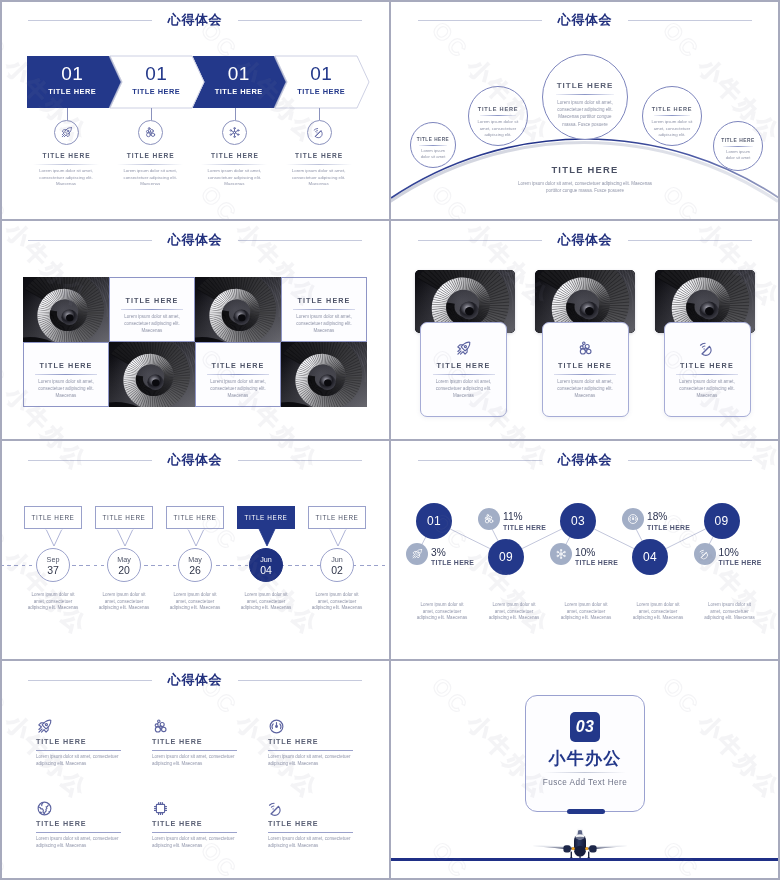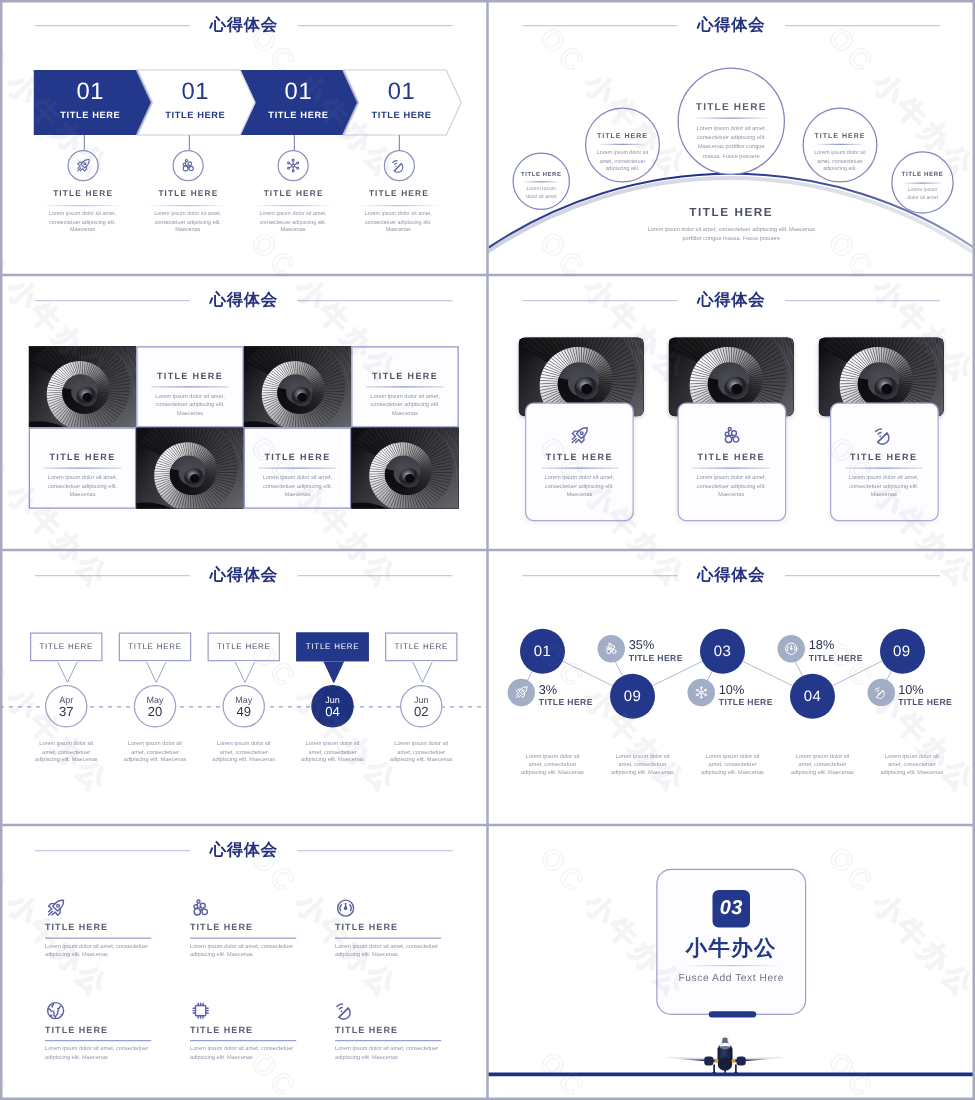--- a/index.html
+++ b/index.html
@@ -813,21 +813,21 @@
     <div class="s5axis"></div>
     <div class="s5step" style="left:18px">
       <div class="bub">
         <span>TITLE HERE</span>
         <svg class="tail" width="18" height="18" viewBox="0 0 18 18">
               <path d="M1 0 L9 17 L17 0" fill="#ffffff" stroke="#9aa1cb" stroke-width="0.8" stroke-linejoin="round"></path>
               <path d="M1 0 H17" stroke="#ffffff" stroke-width="1.6"></path>
             </svg>
       </div>
       <div class="dot">
-        <div class="m">Apr</div>
+        <div class="m">Sep</div>
         <div class="d">37</div>
       </div>
       <div class="bod">Lorem ipsum dolor sit amet, consectetuer adipiscing elit. Maecenas</div>
     </div>
     <div class="s5step" style="left:89px">
       <div class="bub">
         <span>TITLE HERE</span>
         <svg class="tail" width="18" height="18" viewBox="0 0 18 18">
               <path d="M1 0 L9 17 L17 0" fill="#ffffff" stroke="#9aa1cb" stroke-width="0.8" stroke-linejoin="round"></path>
               <path d="M1 0 H17" stroke="#ffffff" stroke-width="1.6"></path>
@@ -842,21 +842,21 @@
     <div class="s5step" style="left:160px">
       <div class="bub">
         <span>TITLE HERE</span>
         <svg class="tail" width="18" height="18" viewBox="0 0 18 18">
               <path d="M1 0 L9 17 L17 0" fill="#ffffff" stroke="#9aa1cb" stroke-width="0.8" stroke-linejoin="round"></path>
               <path d="M1 0 H17" stroke="#ffffff" stroke-width="1.6"></path>
             </svg>
       </div>
       <div class="dot">
         <div class="m">May</div>
-        <div class="d">49</div>
+        <div class="d">26</div>
       </div>
       <div class="bod">Lorem ipsum dolor sit amet, consectetuer adipiscing elit. Maecenas</div>
     </div>
     <div class="s5step act" style="left:231px">
       <div class="bub">
         <span>TITLE HERE</span>
         <svg class="tail" width="18" height="18" viewBox="0 0 18 18">
               <path d="M1 0 L9 17 L17 0" fill="#23388a" stroke="#23388a" stroke-width="0.8" stroke-linejoin="round"></path>
             </svg>
       </div>
@@ -983,21 +983,21 @@
               <path d="M8.6 4.6A9.6 9.6 0 0 0 2.1 7.4"></path>
             </svg>
           </span>
         </div>
 
     <div class="s6lab bot" style="left:41px">
       <div class="p">3%</div>
       <div class="t">TITLE HERE</div>
     </div>
     <div class="s6lab top" style="left:113px">
-      <div class="p">35%</div>
+      <div class="p">11%</div>
       <div class="t">TITLE HERE</div>
     </div>
     <div class="s6lab bot" style="left:185px">
       <div class="p">10%</div>
       <div class="t">TITLE HERE</div>
     </div>
     <div class="s6lab top" style="left:257px">
       <div class="p">18%</div>
       <div class="t">TITLE HERE</div>
     </div>

